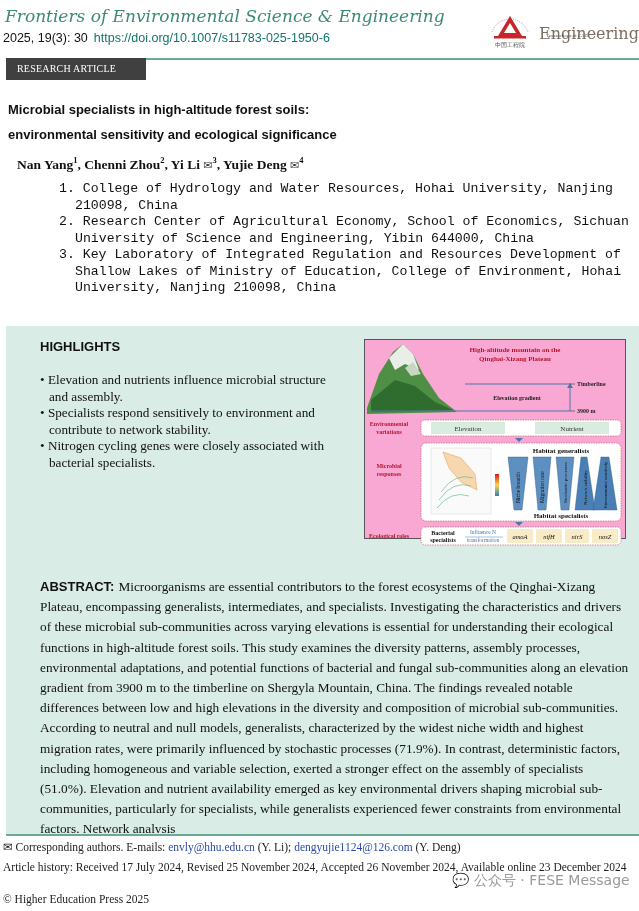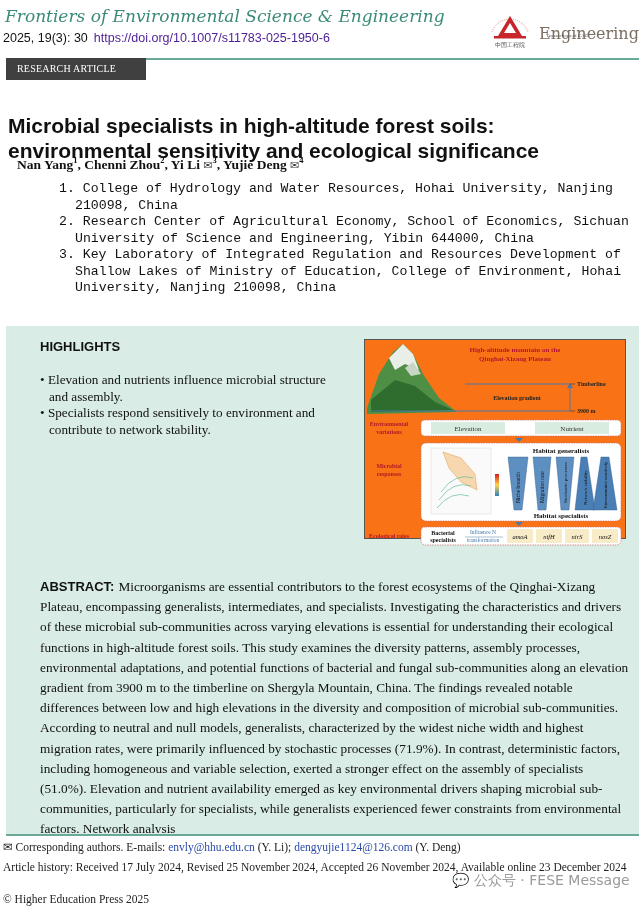--- a/index.html
+++ b/index.html
@@ -1,44 +1,44 @@
 <!DOCTYPE html>
 <html><head>
 <meta charset="utf-8">
 <style>
   * { box-sizing: border-box; margin: 0; padding: 0; }
   html, body { width: 639px; height: 911px; background: #ffffff; overflow: hidden; }
   body { position: relative; font-family: "Liberation Serif", serif; color: #111; }
 
   .journal { position: absolute; left: 5px; top: 6px; font-family: "DejaVu Serif", serif; font-style: italic; font-size: 17px; color: #3a8a78; letter-spacing: 0; }
   .cite { position: absolute; left: 3px; top: 31px; font-family: "Liberation Sans", sans-serif; font-size: 12.5px; color: #111; }
-  .cite .doi { color: #4c1d95; margin-left: 6px; }
+  .cite .doi { color: #0f766e; margin-left: 6px; }
   .rule-top { position: absolute; left: 146px; right: 0; top: 58px; height: 1.5px; background: #6aa89a; }
   .badge { position: absolute; left: 6px; top: 58px; width: 140px; height: 22px; background: #404040; color: #fff; font-family: "Liberation Serif", serif; font-size: 10px; line-height: 22px; padding-left: 11px; letter-spacing: 0.2px; }
 
   .logo { position: absolute; left: 484px; top: 2px; width: 150px; height: 52px; }
   .logo .emblem { position: absolute; left: 0; top: 0; width: 52px; height: 52px; }
   .logo .eng { position: absolute; left: 55px; top: 22px; font-family: "DejaVu Serif", serif; font-size: 16px; color: #7b6e62; }
   .logo .sub { position: absolute; left: 62px; top: 31px; font-family: "Liberation Serif", serif; font-size: 5px; color: #555; }
 
-  .title { position: absolute; left: 8px; top: 97px; font-family: "Liberation Sans", sans-serif; font-weight: bold; font-size: 21px; line-height: 25px; color: #111; margin-top: 16px; }
+  .title { position: absolute; left: 8px; top: 97px; font-family: "Liberation Sans", sans-serif; font-weight: bold; font-size: 13px; line-height: 25px; color: #111; }
   .authors { position: absolute; left: 17px; top: 155px; font-family: "Liberation Serif", serif; font-weight: bold; font-size: 13.5px; }
   .authors sup { font-size: 8.5px; }
   .authors .env { font-weight: normal; font-size: 11px; color: #333; }
 
   .affils { position: absolute; left: 15px; top: 181px; width: 615px; font-family: Liberation Mono, monospace; font-size: 13.2px; line-height: 16.5px; list-style: none; margin-left: 44px; }
   .affils li { padding-left: 16px; text-indent: -16px; }
 
   .panel { position: absolute; left: 6px; top: 326px; width: 633px; height: 508px; background: #d9ece5; }
 
   .hl-title { position: absolute; left: 40px; top: 339px; font-family: "Liberation Sans", sans-serif; font-weight: bold; font-size: 13px; }
   .hl-list { position: absolute; left: 40px; top: 372px; width: 300px; list-style: none; font-family: "Liberation Serif", serif; font-size: 13.2px; line-height: 16.5px; }
   .hl-list li { padding-left: 9px; text-indent: -9px; }
 
-  .ga { position: absolute; left: 364px; top: 339px; width: 262px; height: 200px; background: #f97316; border: 1px solid #555; }
+  .ga { position: absolute; left: 364px; top: 339px; width: 262px; height: 200px; background: #f9a8d4; border: 1px solid #555; }
 
   .abstract { position: absolute; left: 40px; top: 577px; width: 592px; font-family: "Liberation Serif", serif; font-size: 13.3px; line-height: 20.2px; text-align: left; height: 256px; overflow: hidden; }
   .abstract .lbl { font-family: "Liberation Sans", sans-serif; font-weight: bold; font-size: 13px; margin-right: 4px; text-align: center; }
 
   .rule-bot { position: absolute; left: 6px; right: 0; top: 834px; height: 1.5px; background: #6aa89a; }
   .foot { position: absolute; left: 3px; font-family: "Liberation Serif", serif; font-size: 11.5px; color: #222; }
   .foot .mail { color: #2a4aa8; }
   .wm { position: absolute; left: 452px; top: 872px; font-family: "DejaVu Sans", sans-serif; font-size: 14px; color: #9a9a9a; }
 </style>
 </head>
@@ -80,20 +80,21 @@
   <li>2. Research Center of Agricultural Economy, School of Economics, Sichuan University of Science and Engineering, Yibin 644000, China</li>
   <li>3. Key Laboratory of Integrated Regulation and Resources Development of Shallow Lakes of Ministry of Education, College of Environment, Hohai University, Nanjing 210098, China</li>
 </ol>
 
 <div class="panel"></div>
 
 <div class="hl-title">HIGHLIGHTS</div>
 <ul class="hl-list">
   <li>• Elevation and nutrients influence microbial structure and assembly.</li>
   <li>• Specialists respond sensitively to environment and contribute to network stability.</li>
+  <li>• Nitrogen cycling genes were closely associated with bacterial specialists.</li>
 </ul>
 
 <div class="ga">
   <svg width="260" height="207" viewBox="0 0 260 207" font-family="Liberation Serif, serif">
 
     <g>
       <polygon points="2,68 14,34 28,12 38,4 48,14 58,34 74,58 92,72 2,74" fill="#4f8f45"></polygon>
       <polygon points="24,18 38,4 48,14 54,30 40,24 30,30" fill="#e9efe8"></polygon>
       <polygon points="6,60 30,40 50,46 70,62 88,70 6,72" fill="#2e6d2e"></polygon>
       <polygon points="40,28 48,22 56,34 46,36" fill="#c9d6c4"></polygon>

